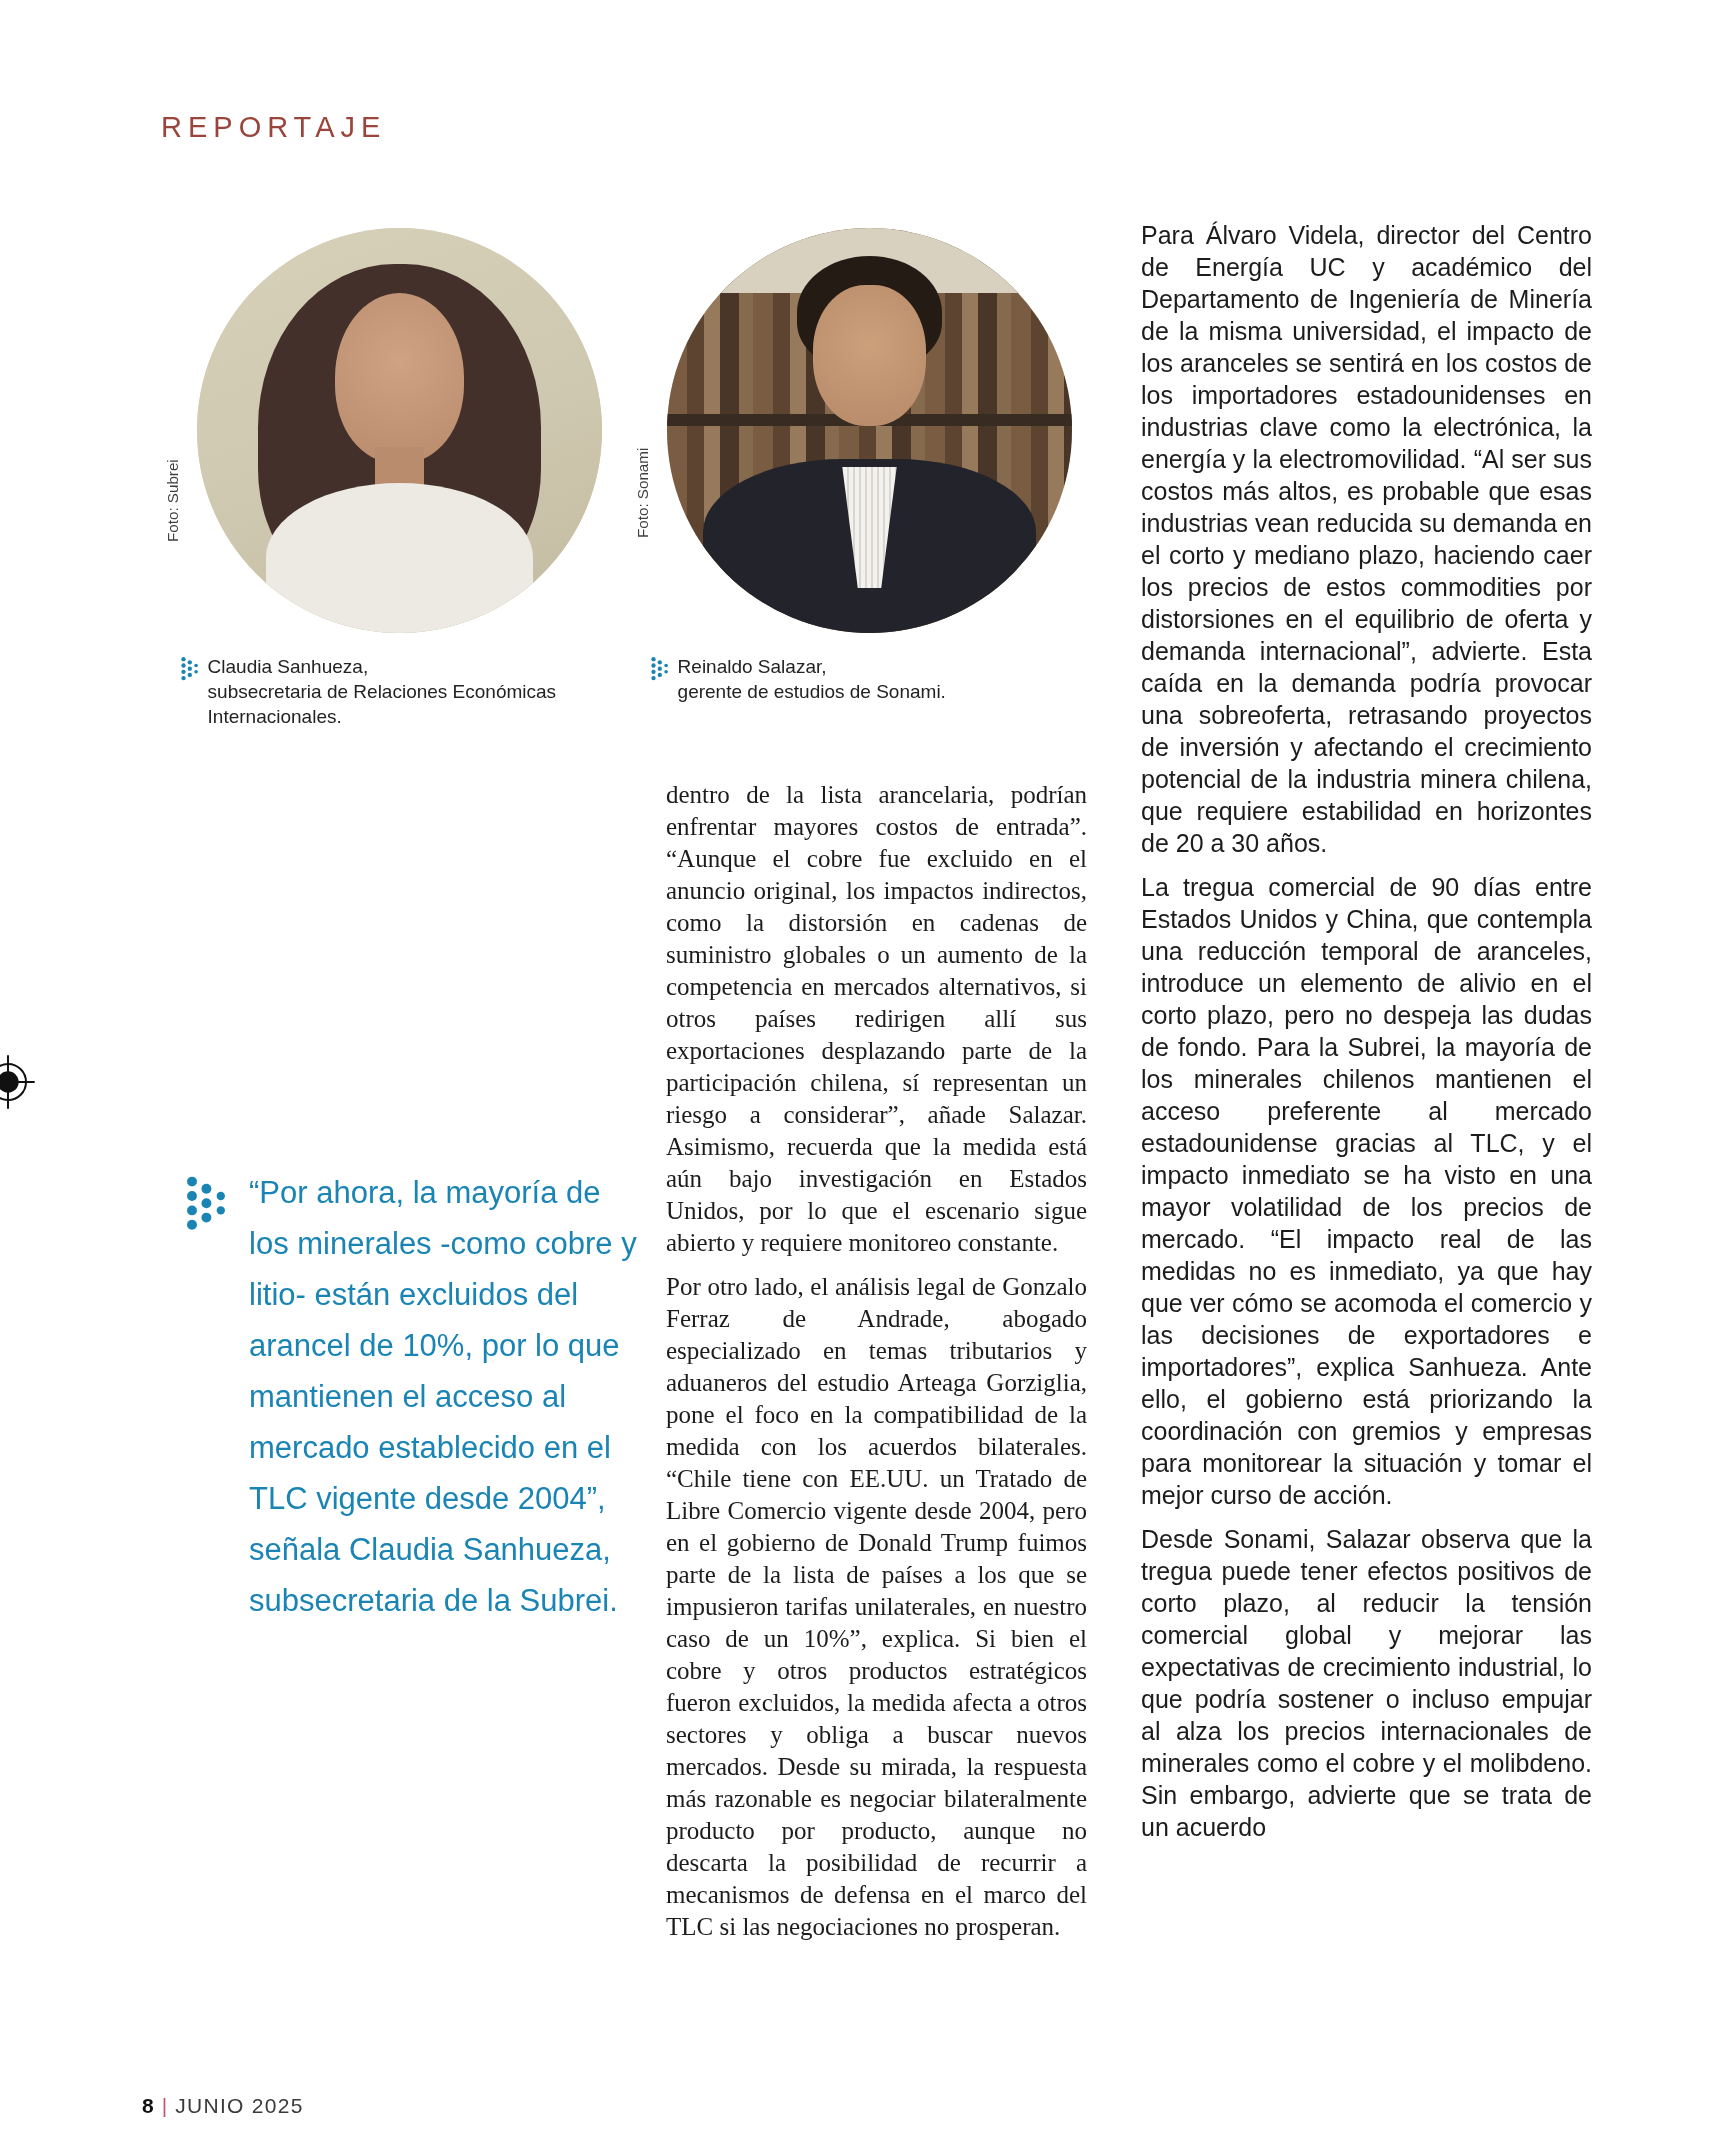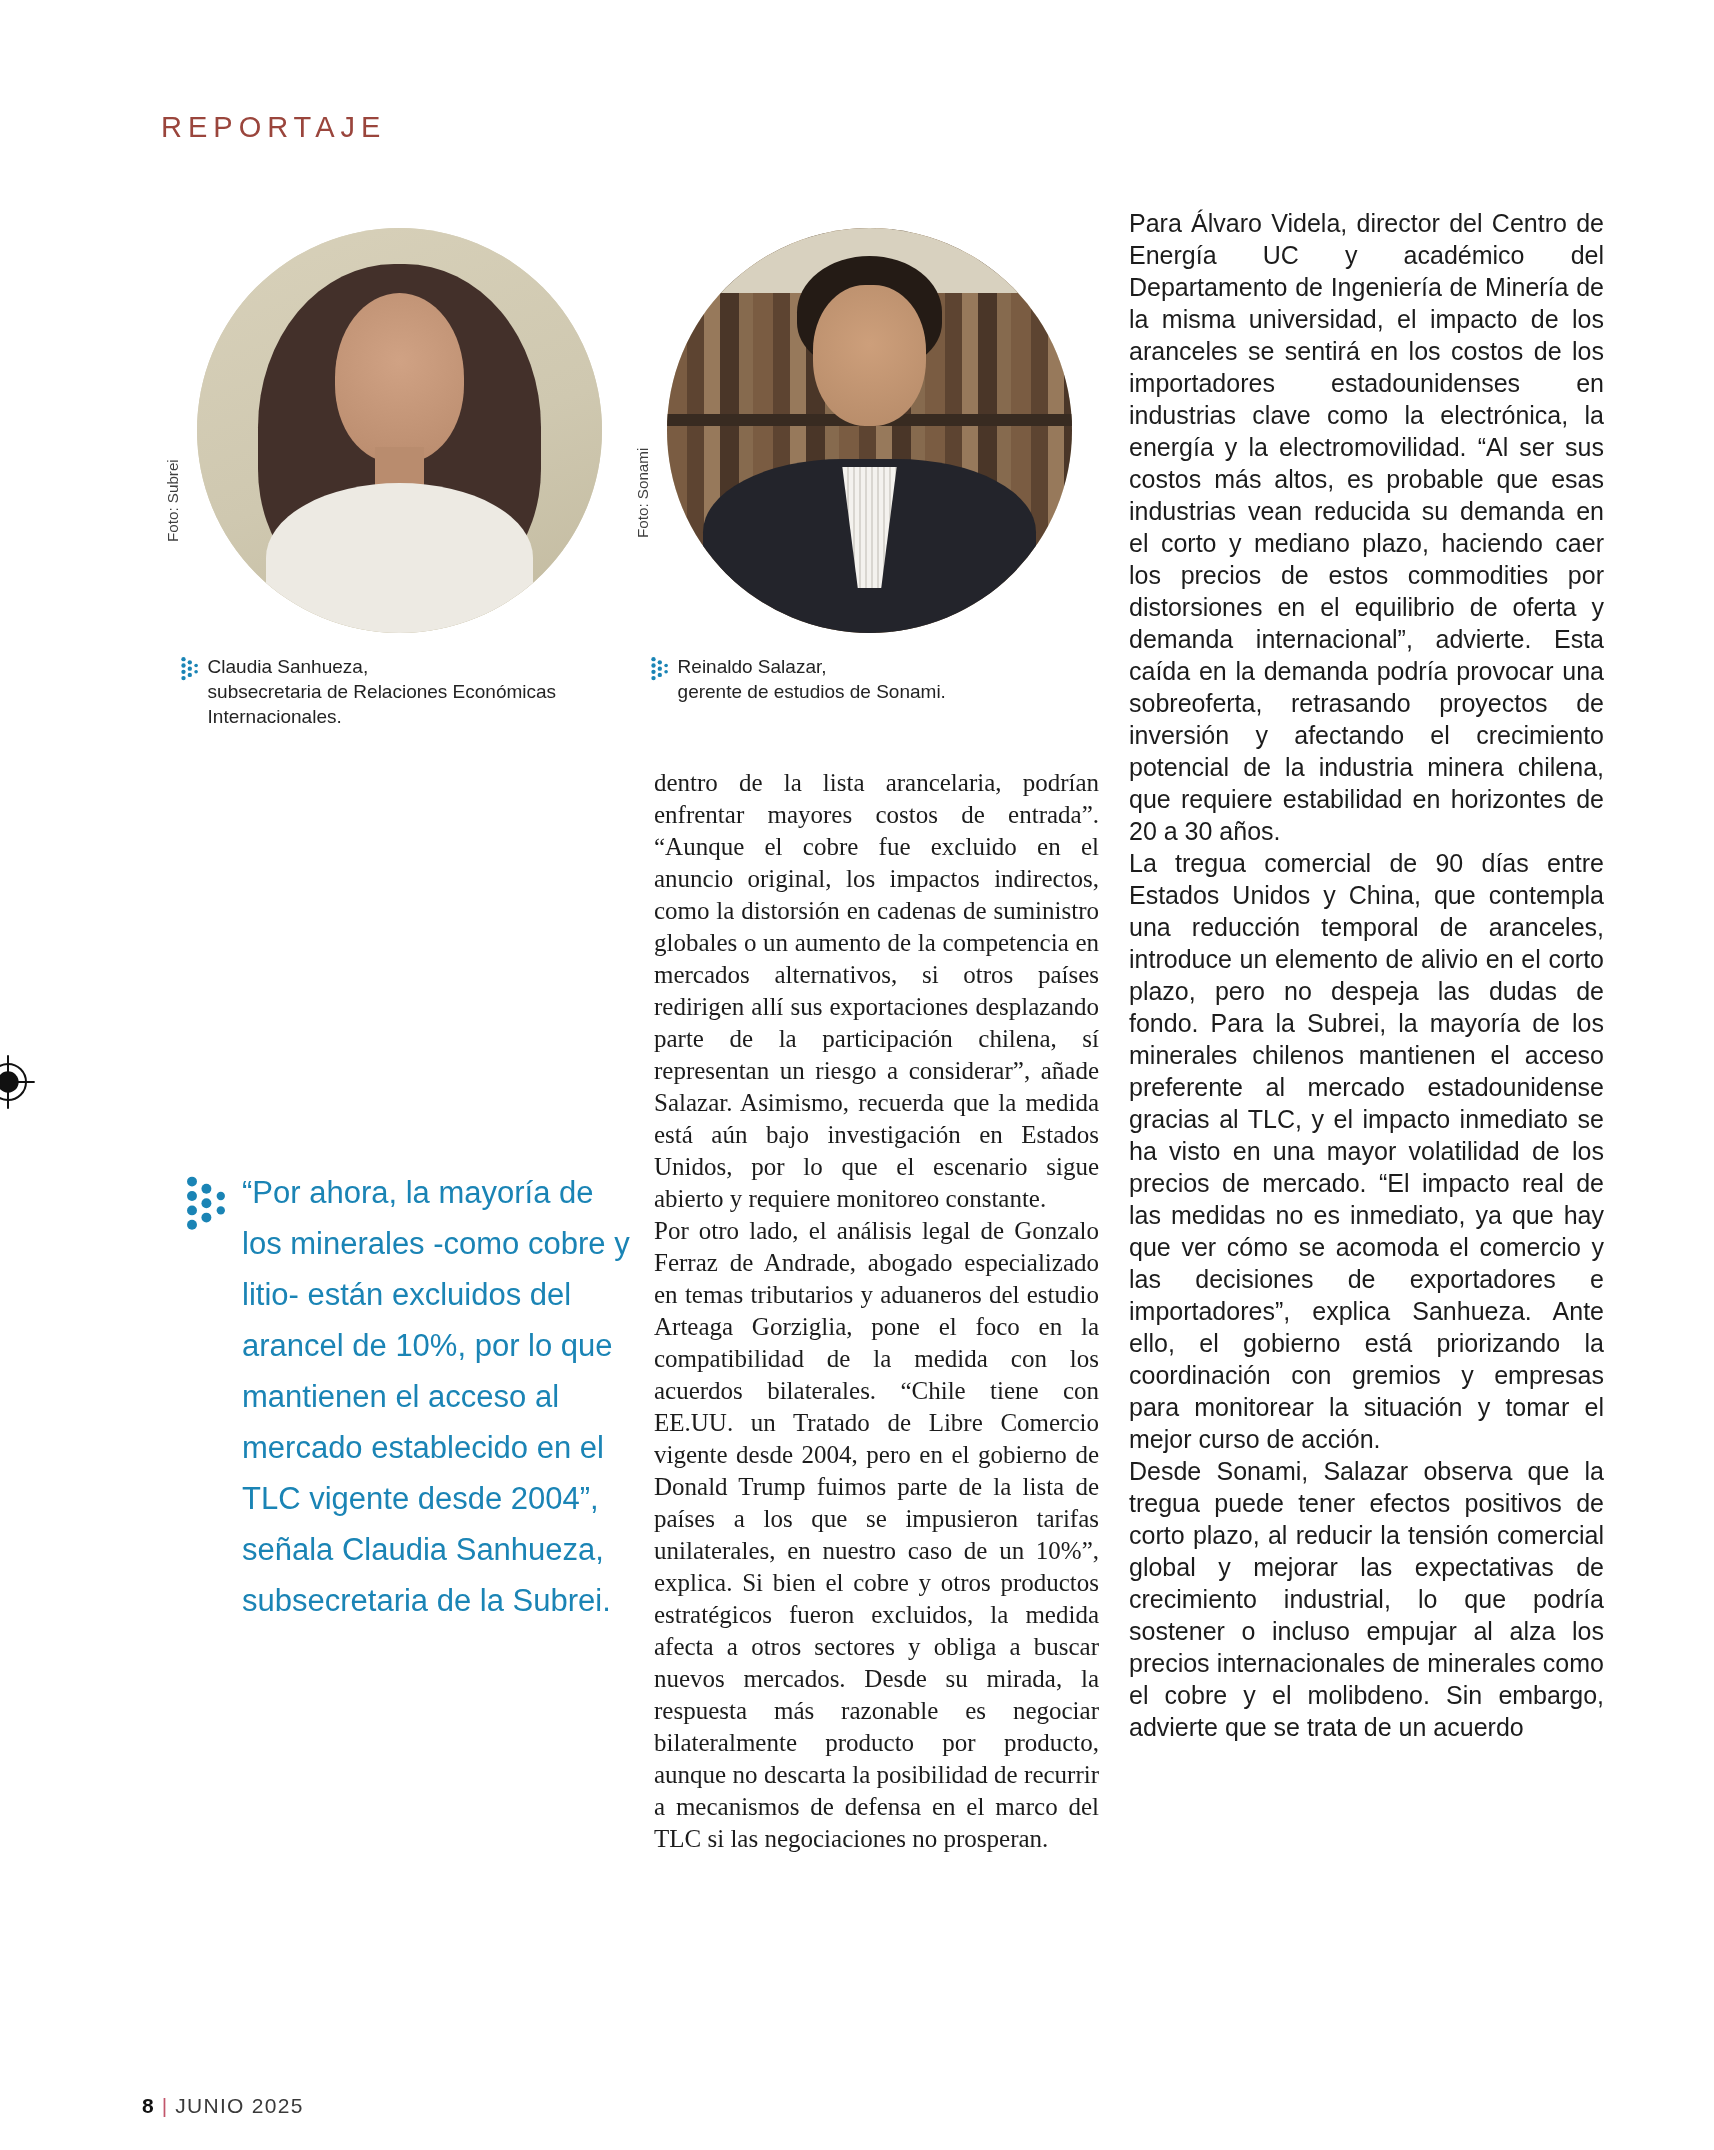--- a/index.html
+++ b/index.html
@@ -64,34 +64,34 @@
   .caption{
     position:absolute;display:flex;align-items:flex-start;gap:6.6px;
     font-size:19px;line-height:25px;color:#232323;
   }
   .caption-1{left:180px;top:654px;width:424px;}
   .caption-2{left:650px;top:654px;width:411px;}
   .caption .dots{flex:0 0 auto;margin-top:1.3px;}
   
   .pull-quote{
     position:absolute;left:184px;top:1167px;width:457px;
-    display:flex;align-items:flex-start;gap:10px;
+    display:flex;align-items:flex-start;gap:17px;
     color:#1a84b5;
   }
   .pull-quote .dots{flex:0 0 auto;margin-top:5.3px;}
   .pull-quote .pq-text{
     font-size:31px;line-height:51px;width:391px;
   }
   
   .col{
     position:absolute;
     font-size:25px;line-height:32px;
     text-align:justify;color:#1c1c1c;
   }
-  .col p{margin:0;}
+  .col p{margin:12px;}
   .col-middle{left:654px;top:767px;width:445px;font-family:Liberation Serif, serif;}
   .col-right{left:1129px;top:207px;width:475px;}
   .subhead{
     font-weight:bold;font-size:25px;letter-spacing:0.3px;
     margin:34px 0 6.6px 0 !important;text-align:left;color:#111;
   }
   
   .footer{
     position:absolute;left:142px;top:2094px;
     display:flex;align-items:center;gap:8px;

